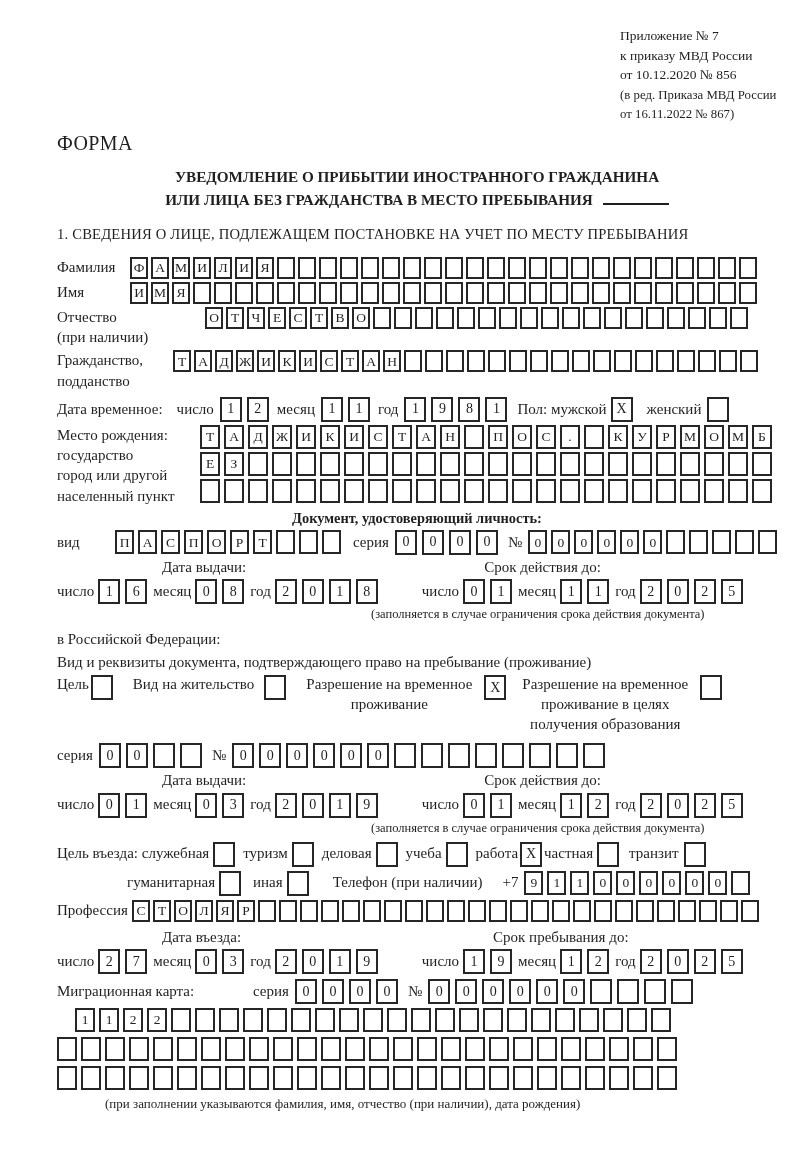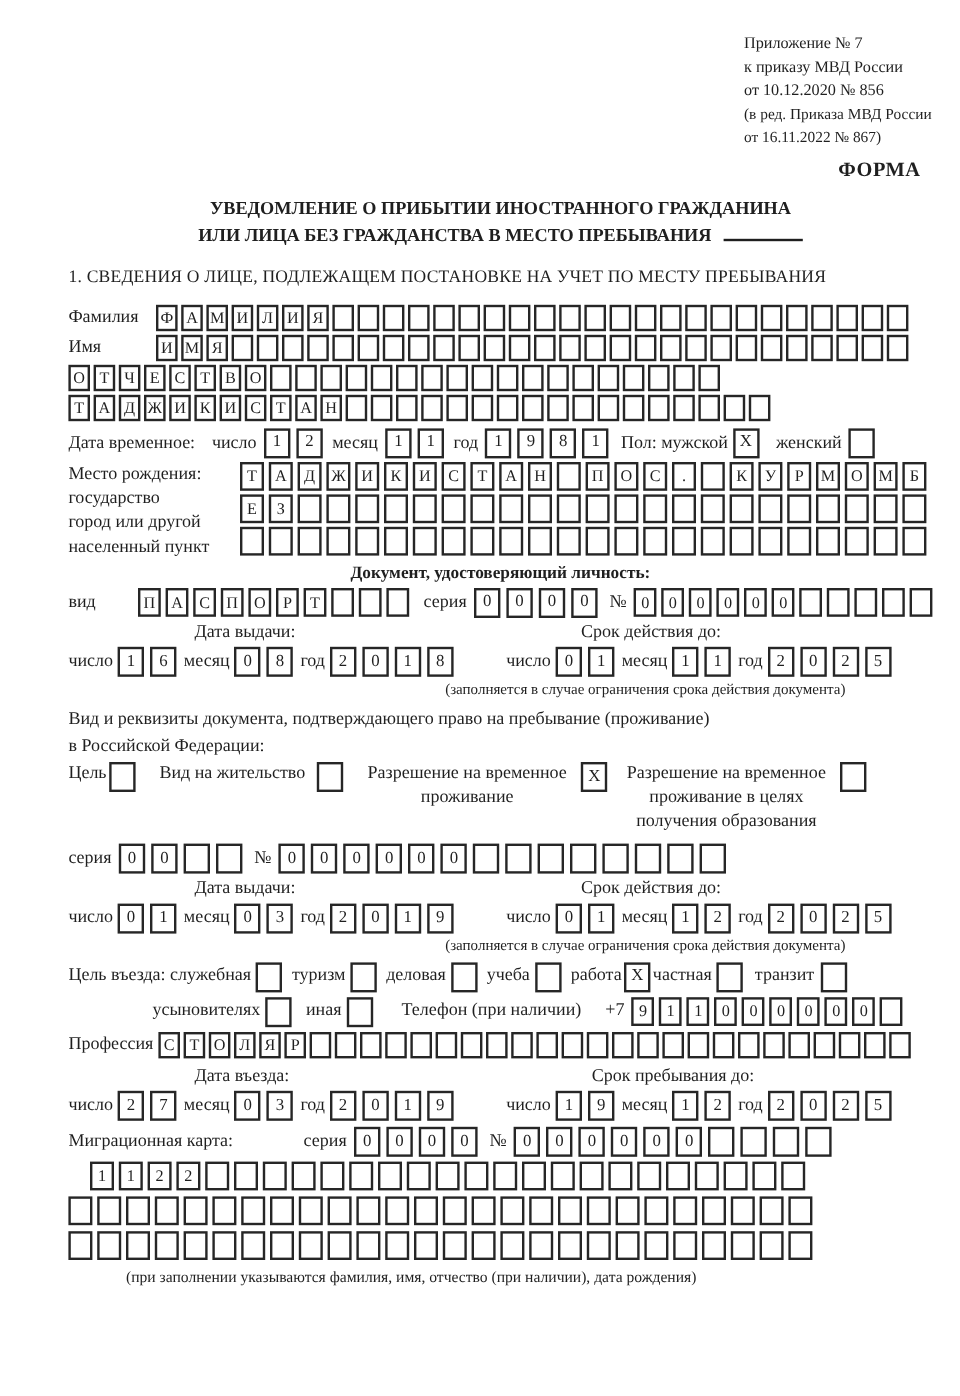--- a/index.html
+++ b/index.html
@@ -4,21 +4,21 @@
 <style>
   html,body { margin:0; padding:0; background:#ffffff; }
   .page {
     position:relative; width:800px; height:1163px; box-sizing:border-box;
     padding:26px 8px 0 57px; overflow:hidden;
     font-family:"Liberation Serif","DejaVu Serif",serif; color:#1f1f1f;
     background:#ffffff;
   }
   .annex { margin-left:563px; font-size:13.5px; line-height:1.45; }
   .annex .ed { font-size:12.8px; margin-top:1px; }
-  .forma { width:710px; text-align:right; font-weight:bold; font-size:17px; margin-top:8px; letter-spacing:0.4px; }
+  .forma { width:710px; font-weight:normal; font-size:20px; margin-top:8px; letter-spacing:0.4px; }
   .title { width:720px; text-align:center; font-weight:bold; font-size:15.2px; margin-top:10px; line-height:1.55; }
   .title-underline { display:inline-block; width:66px; border-bottom:2px solid #1f1f1f; margin-left:10px; }
   .sec-heading { font-weight:normal; font-size:14.6px; margin:14px 0 14px 0; letter-spacing:0.2px; }
 
   .row { display:flex; align-items:center; margin-bottom:3px; white-space:nowrap; }
   .row.start { align-items:flex-start; }
   .lbl { font-size:15px; line-height:1.3; }
   .lbl-col { flex-shrink:0; }
   .lbl-col .lbl { display:block; line-height:1.35; }
 
@@ -123,20 +123,24 @@
         <span class="cell"></span>
         <span class="cell"></span>
         <span class="cell"></span>
         <span class="cell"></span>
         <span class="cell"></span>
         <span class="cell"></span>
       </span>
   </div>
 
   <div class="row start">
+    <span class="lbl-col" style="width:148px">
+      <span class="lbl">Отчество</span>
+      <span class="lbl">(при наличии)</span>
+    </span>
     <span class="cells">
         <span class="cell">О</span>
         <span class="cell">Т</span>
         <span class="cell">Ч</span>
         <span class="cell">Е</span>
         <span class="cell">С</span>
         <span class="cell">Т</span>
         <span class="cell">В</span>
         <span class="cell">О</span>
         <span class="cell"></span>
@@ -154,20 +158,24 @@
         <span class="cell"></span>
         <span class="cell"></span>
         <span class="cell"></span>
         <span class="cell"></span>
         <span class="cell"></span>
         <span class="cell"></span>
       </span>
   </div>
 
   <div class="row start">
+    <span class="lbl-col" style="width:116px">
+      <span class="lbl">Гражданство,</span>
+      <span class="lbl">подданство</span>
+    </span>
     <span class="cells">
         <span class="cell">Т</span>
         <span class="cell">А</span>
         <span class="cell">Д</span>
         <span class="cell">Ж</span>
         <span class="cell">И</span>
         <span class="cell">К</span>
         <span class="cell">И</span>
         <span class="cell">С</span>
         <span class="cell">Т</span>
@@ -396,22 +404,22 @@
         <span class="cell">2</span>
         <span class="cell">5</span>
       </span>
   </div>
 
   <div class="row">
     <span class="note" style="margin-left:314px">(заполняется в случае ограничения срока действия документа)</span>
   </div>
 
   <div style="margin-top:6px">
+    <div class="lbl" style="line-height:1.5">в Российской Федерации:</div>
     <div class="lbl" style="line-height:1.5">Вид и реквизиты документа, подтверждающего право на пребывание (проживание)</div>
-    <div class="lbl" style="line-height:1.5">в Российской Федерации:</div>
   </div>
 
   <div class="row start" style="margin-top:2px">
     <span class="lbl">Цель</span>
     <span class="cells d" style="margin-left:2px">
         <span class="cell"></span>
       </span>
     <span class="lbl" style="margin-left:20px">Вид на жительство</span>
     <span class="cells d" style="margin-left:10px">
         <span class="cell"></span>
@@ -531,21 +539,21 @@
     <span class="cells d">
         <span class="cell"></span>
       </span>
     <span class="lbl" style="margin:0 6px 0 10px">транзит</span>
     <span class="cells d">
         <span class="cell"></span>
       </span>
   </div>
 
   <div class="row" style="margin-top:4px">
-    <span class="lbl" style="margin:0 4px 0 70px">усыновителях</span>
+    <span class="lbl" style="margin:0 4px 0 70px">гуманитарная</span>
     <span class="cells d">
         <span class="cell"></span>
       </span>
     <span class="lbl" style="margin:0 4px 0 12px">иная</span>
     <span class="cells d">
         <span class="cell"></span>
       </span>
     <span class="lbl" style="margin-left:24px">Телефон (при наличии)</span>
     <span class="lbl" style="margin:0 6px 0 20px">+7</span>
     <span class="cells m">

